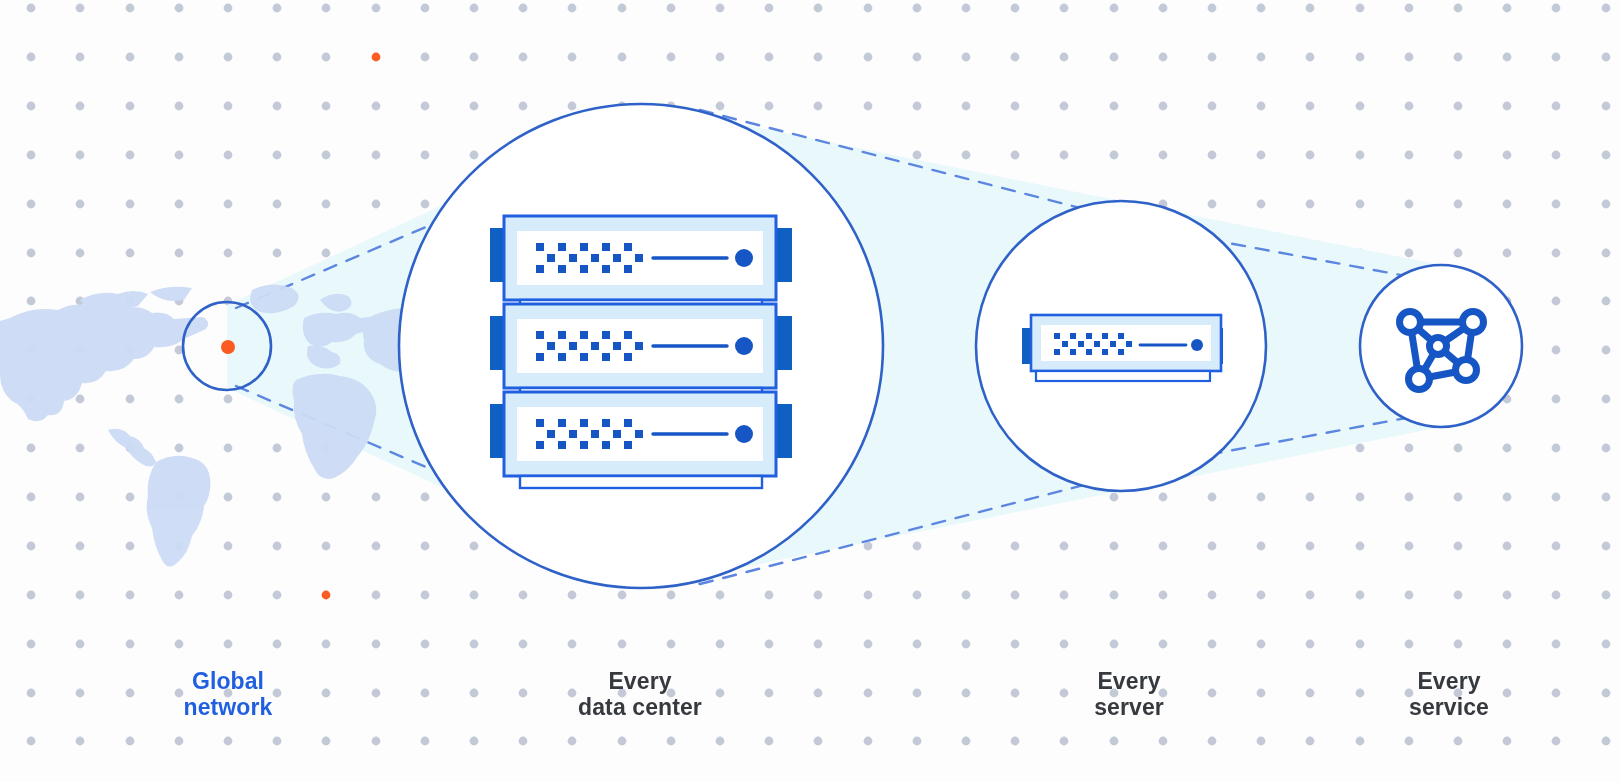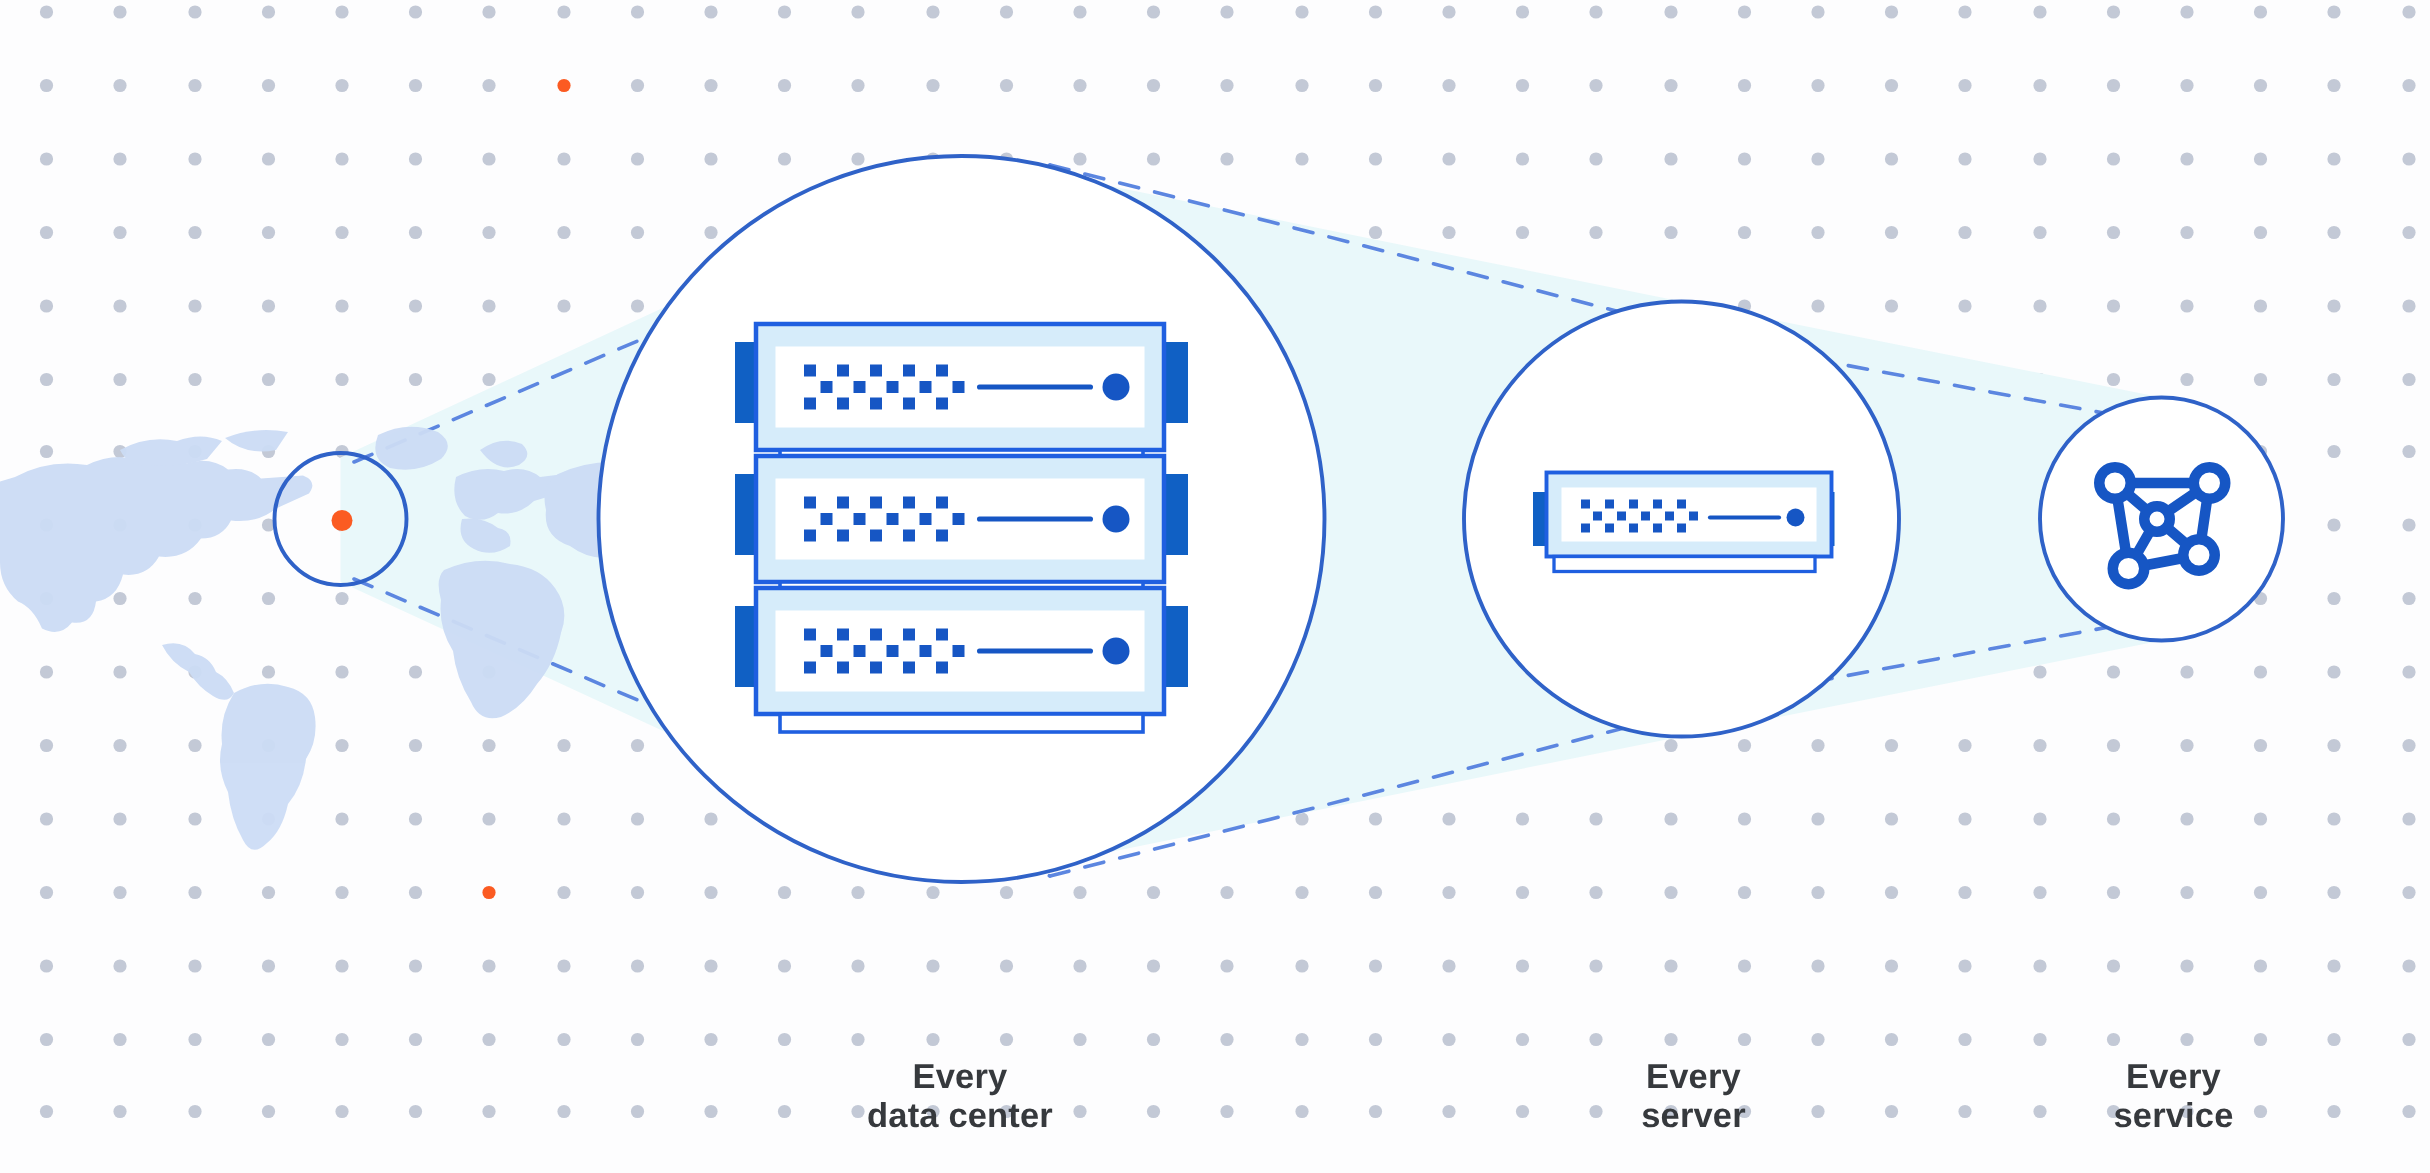--- a/index.html
+++ b/index.html
@@ -28,21 +28,21 @@
   .label {
     position: absolute;
     text-align: center;
     font-family: "Liberation Sans", sans-serif;
     font-size: 23px;
     line-height: 26px;
     font-weight: 600;
     letter-spacing: 0.1px;
     white-space: pre-line;
   }
-  .label.dark { color: #36393d; margin-top: 36px; }
+  .label.dark { color: #36393d; }
   .label.accent { color: #1f5fe0; }
 </style>
 </head>
 <body>
 
 <div id="stage">
 
   <svg class="layer" viewBox="0 0 1620 782">
     <g id="grid-dots">
         <circle cx="31" cy="8" r="4.4" fill="#c3c9d6"></circle>
@@ -836,20 +836,22 @@
       <g>
         <circle cx="1410" cy="322" r="10.5" fill="#ffffff" stroke="#1656c4" stroke-width="7"></circle>
         <circle cx="1473" cy="322" r="10.5" fill="#ffffff" stroke="#1656c4" stroke-width="7"></circle>
         <circle cx="1419" cy="379" r="10.5" fill="#ffffff" stroke="#1656c4" stroke-width="7"></circle>
         <circle cx="1466" cy="370" r="10.5" fill="#ffffff" stroke="#1656c4" stroke-width="7"></circle>
         <circle cx="1438" cy="346" r="8.5" fill="#ffffff" stroke="#1656c4" stroke-width="7"></circle>
       </g>
     </g>
   </svg>
 
+  <div class="label accent" style="left:128px; top:668px; width:200px;">Global
+network</div>
   <div class="label dark" style="left:520px; top:668px; width:240px;">Every
 data center</div>
   <div class="label dark" style="left:1029px; top:668px; width:200px;">Every
 server</div>
   <div class="label dark" style="left:1349px; top:668px; width:200px;">Every
 service</div>
 
 </div>
 
 </body></html>

